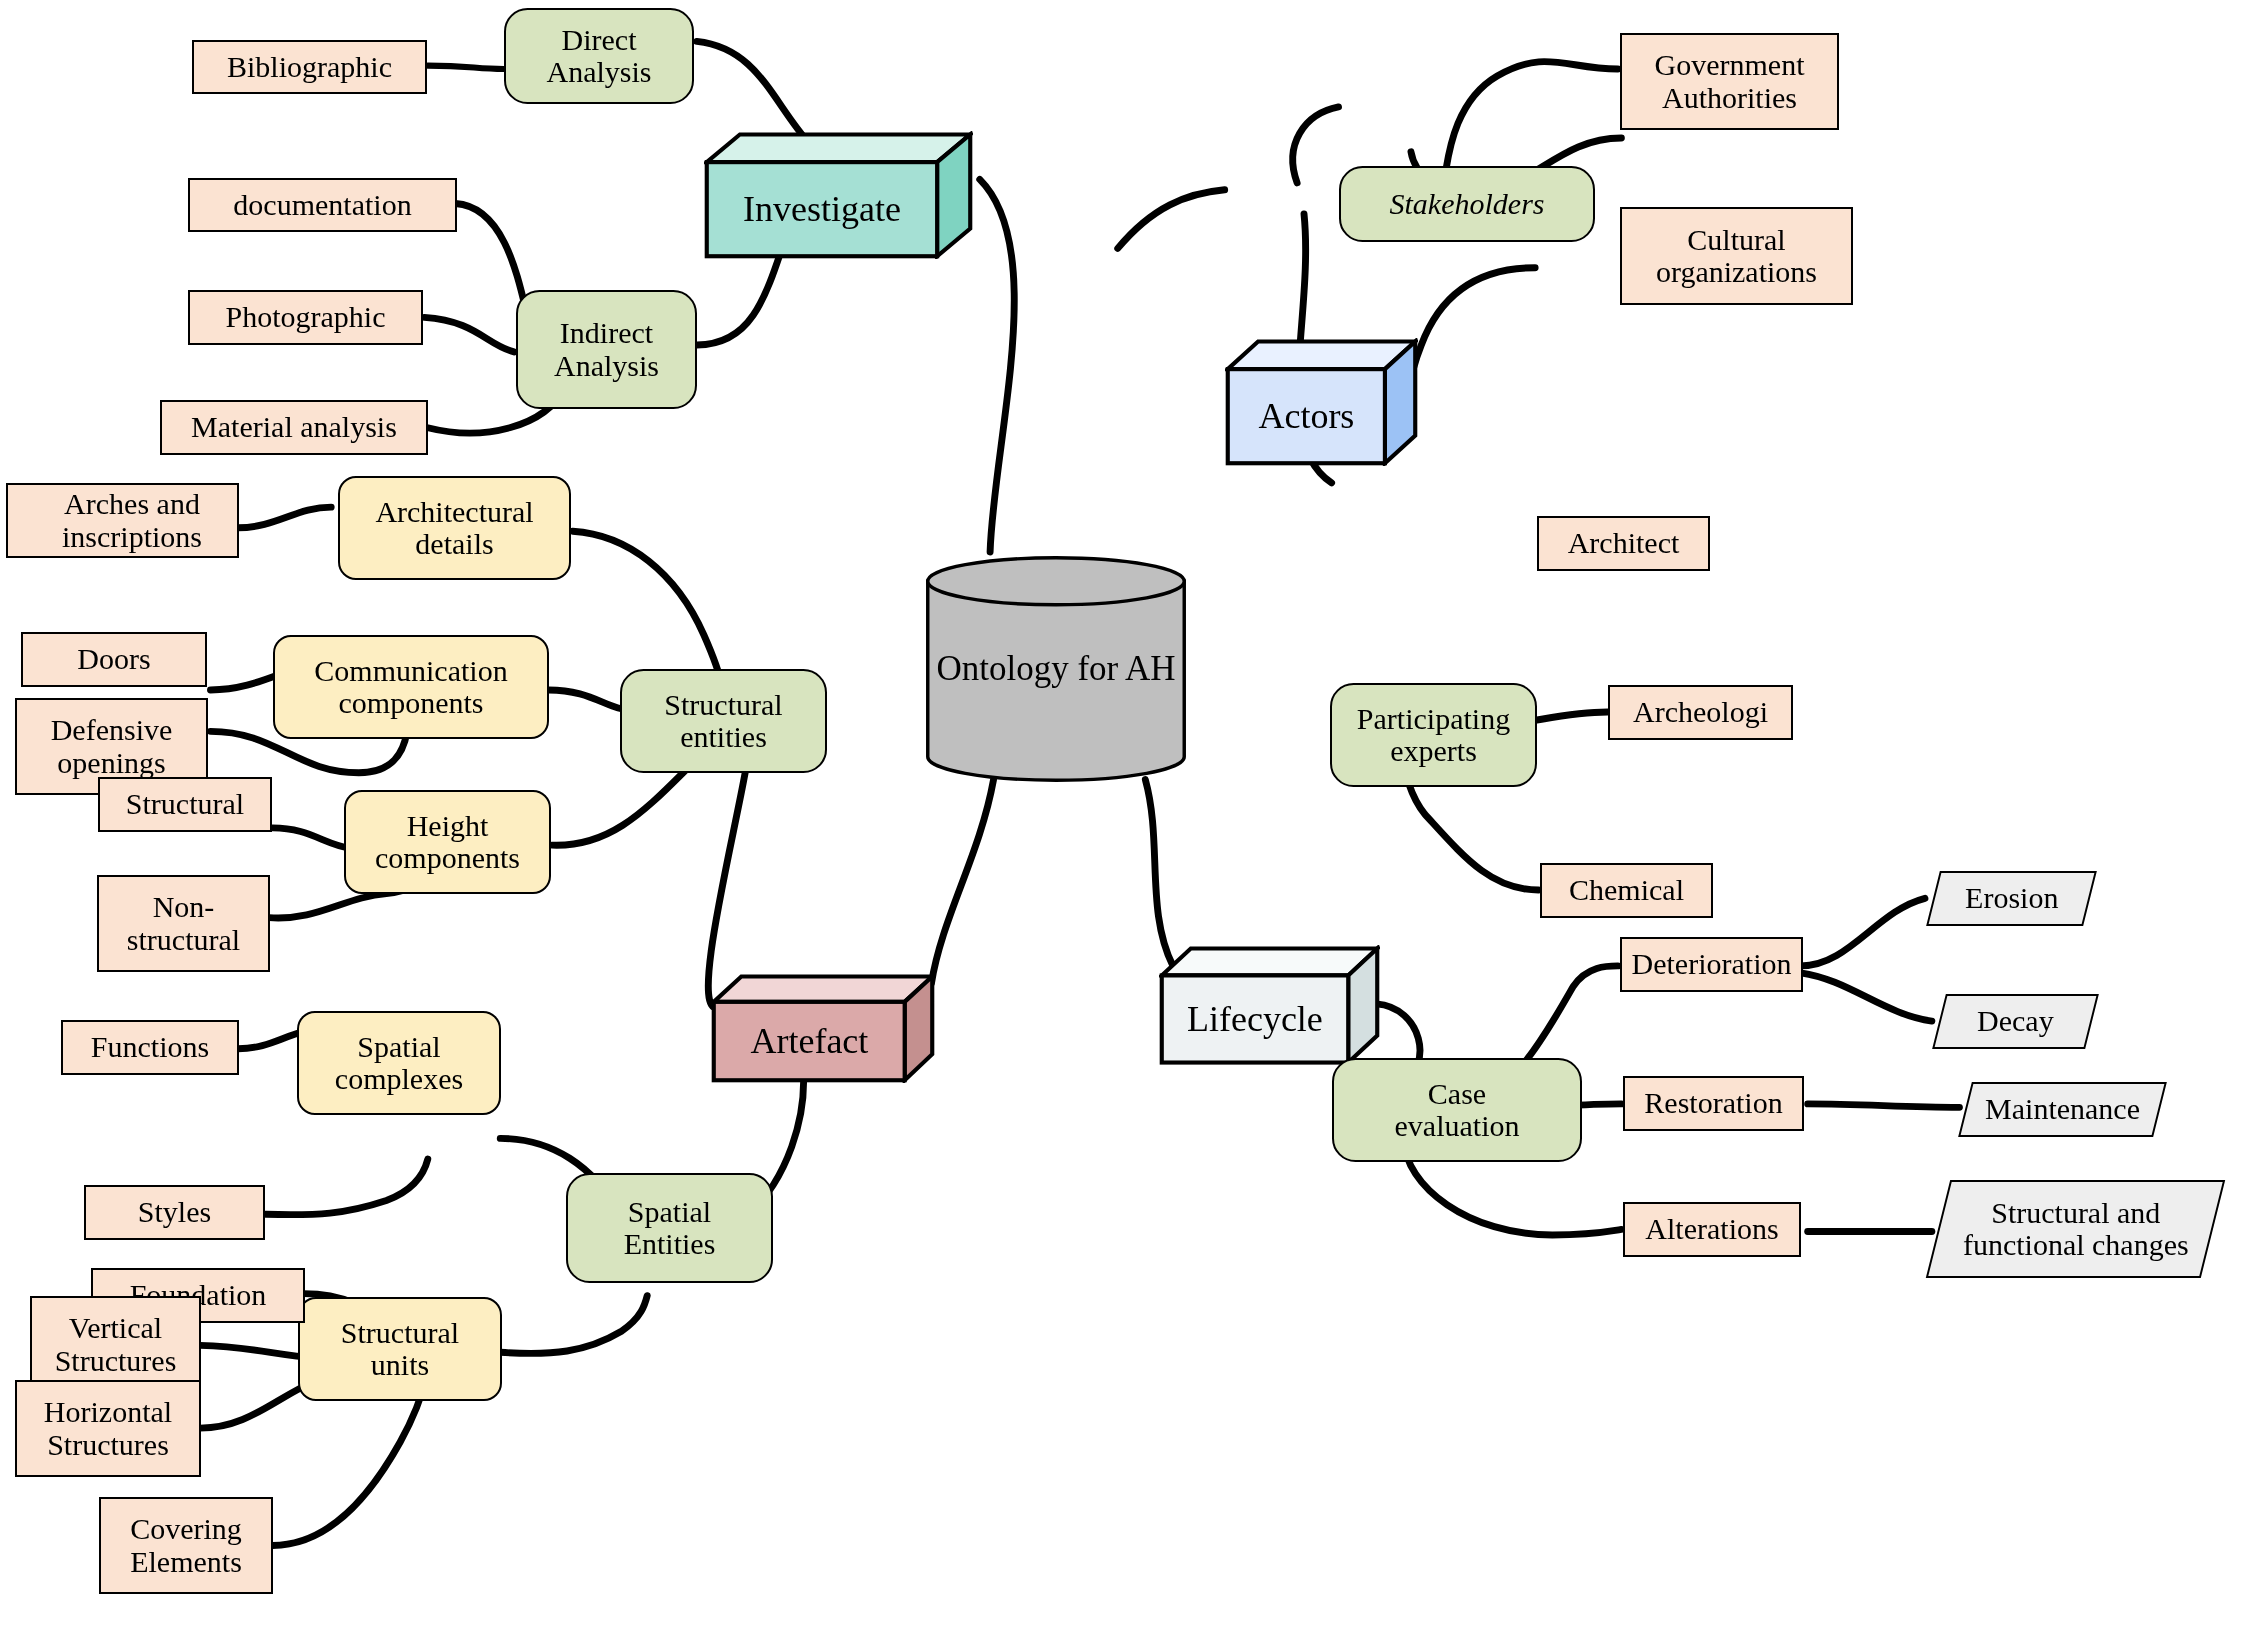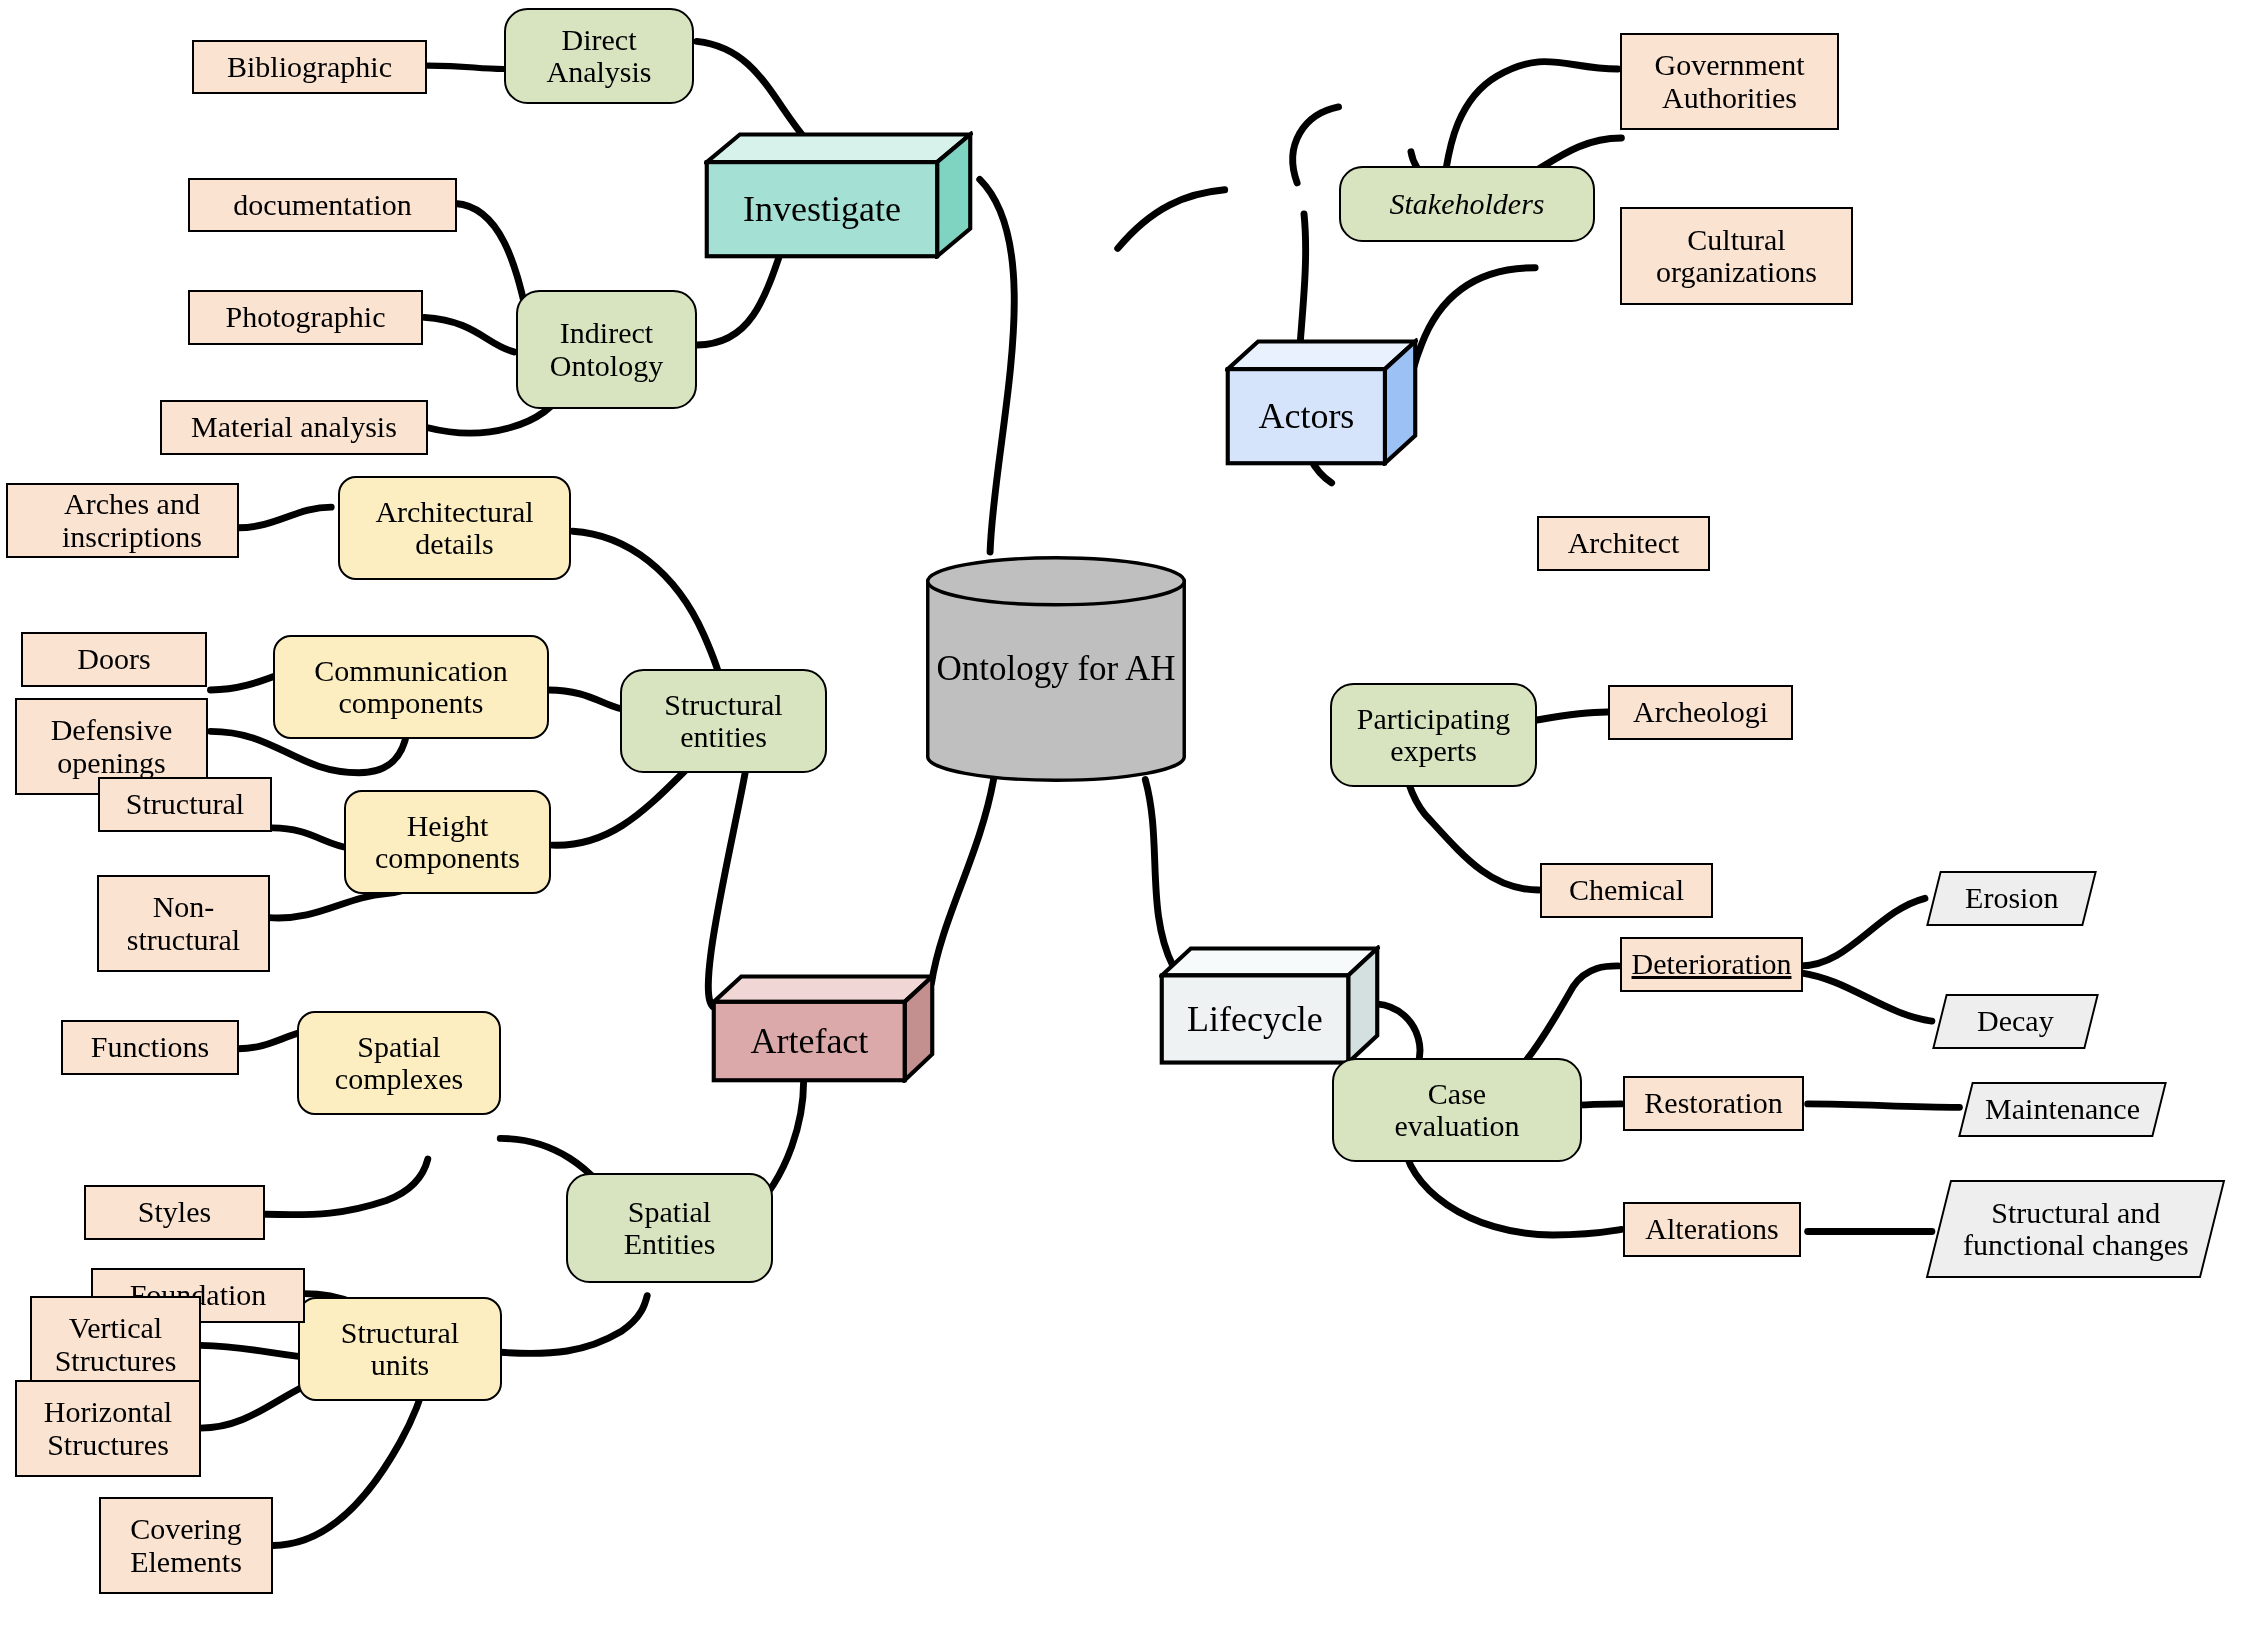--- a/index.html
+++ b/index.html
@@ -143,21 +143,21 @@
   <div class="node leaf" style="left:188px;top:178px;width:269px;height:54px;">
       <span>documentation</span>
     </div>
 
   <div class="node leaf" style="left:188px;top:290px;width:235px;height:55px;">
       <span>Photographic</span>
     </div>
 
   <div class="node mid-green" style="left:516px;top:290px;width:181px;height:119px;">
       <span style="white-space:pre-line">Indirect
-Ontology</span>
+Analysis</span>
     </div>
 
   <div class="node leaf" style="left:160px;top:400px;width:268px;height:55px;">
       <span>Material analysis</span>
     </div>
 
   <div class="node mid-green" style="left:1339px;top:166px;width:256px;height:76px;font-style:italic;">
       <span>Stakeholders</span>
     </div>
 
@@ -271,21 +271,21 @@
   <div class="node leaf" style="left:99px;top:1497px;width:174px;height:97px;justify-content:center;">
       <span style="white-space:pre-line">Covering
 Elements</span>
     </div>
 
   <div class="node mid-green" style="left:1332px;top:1047px;width:250px;height:104px;margin-top:11px;">
       <span style="white-space:pre-line">Case
 evaluation</span>
     </div>
 
-  <div class="node leaf" style="left:1620px;top:937px;width:183px;height:55px;text-decoration:underline;">
+  <div class="node leaf" style="left:1620px;top:937px;width:183px;height:55px;">
       <span>Deterioration</span>
     </div>
 
   <div class="node para" style="left:1933px;top:871px;width:157px;height:55px;">
       <span>Erosion</span>
     </div>
 
   <div class="node para" style="left:1939px;top:994px;width:153px;height:55px;">
       <span>Decay</span>
     </div>

